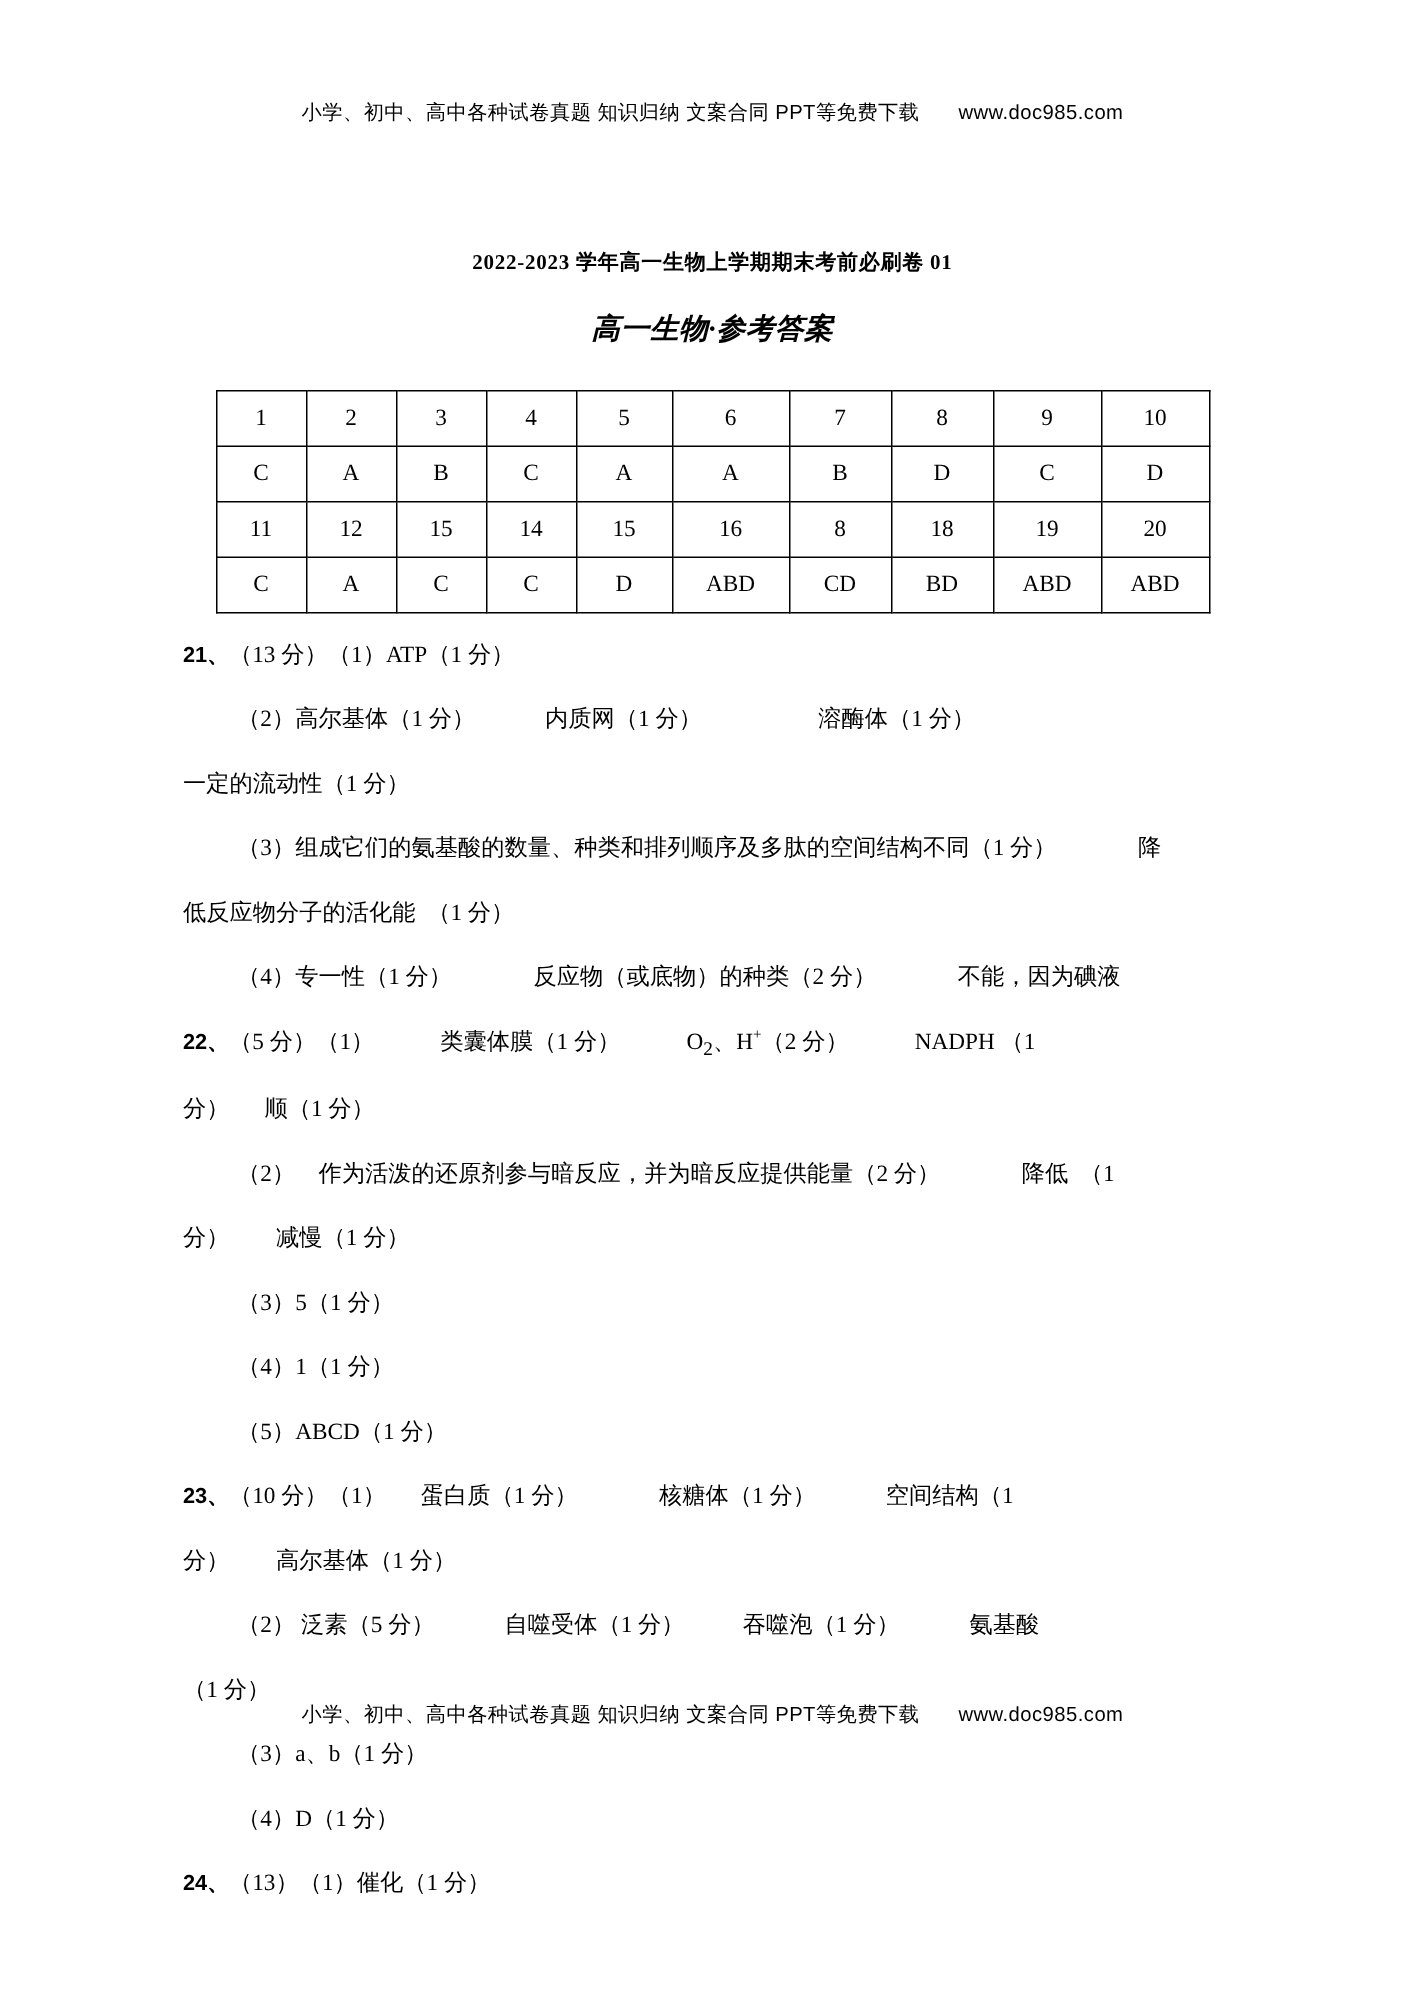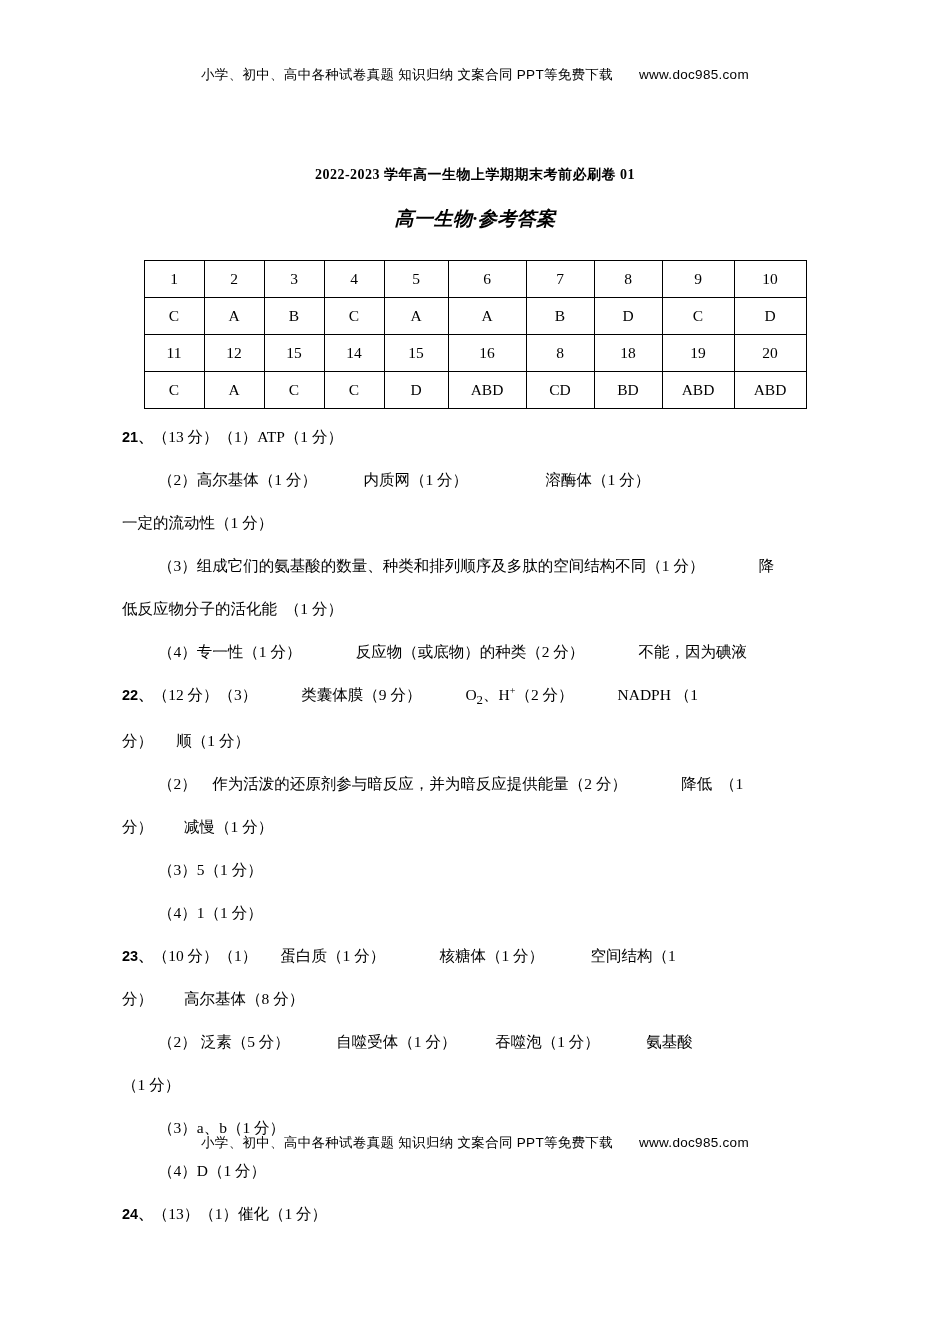--- a/index.html
+++ b/index.html
@@ -167,29 +167,30 @@
 
   <div class="content">
 
     <p><span class="q-num">21、</span><span class="seg">（13 分）（1）ATP（1 分）</span></p>
     <p class="indent1 seg">（2）高尔基体（1 分）            内质网（1 分）                    溶酶体（1 分）</p>
     <p class="seg">一定的流动性（1 分）</p>
     <p class="indent1 seg">（3）组成它们的氨基酸的数量、种类和排列顺序及多肽的空间结构不同（1 分）              降</p>
     <p class="seg">低反应物分子的活化能  （1 分）</p>
     <p class="indent1 seg">（4）专一性（1 分）              反应物（或底物）的种类（2 分）              不能，因为碘液</p>
 
-    <p><span class="q-num">22、</span><span class="seg">（12 分）（3）</span><span class="seg" style="padding-left:44px">类囊体膜（9 分）</span><span class="seg" style="padding-left:44px">O</span><sub>2</sub><span class="seg">、H</span><span class="sup">+</span><span class="seg">（2 分）</span><span class="seg" style="padding-left:44px">NADPH （1</span></p>
+    <p><span class="q-num">22、</span><span class="seg">（5 分）（1）</span><span class="seg" style="padding-left:44px">类囊体膜（1 分）</span><span class="seg" style="padding-left:44px">O</span><sub>2</sub><span class="seg">、H</span><span class="sup">+</span><span class="seg">（2 分）</span><span class="seg" style="padding-left:44px">NADPH （1</span></p>
     <p class="seg">分）      顺（1 分）</p>
     <p class="indent1 seg">（2）    作为活泼的还原剂参与暗反应，并为暗反应提供能量（2 分）              降低  （1</p>
     <p class="seg">分）        减慢（1 分）</p>
     <p class="indent1 seg">（3）5（1 分）</p>
     <p class="indent1 seg">（4）1（1 分）</p>
+    <p class="indent1 seg">（5）ABCD（1 分）</p>
 
     <p><span class="q-num">23、</span><span class="seg">（10 分）（1）      蛋白质（1 分）              核糖体（1 分）            空间结构（1</span></p>
-    <p class="seg">分）        高尔基体（8 分）</p>
+    <p class="seg">分）        高尔基体（1 分）</p>
     <p class="indent1 seg">（2） 泛素（5 分）            自噬受体（1 分）          吞噬泡（1 分）            氨基酸</p>
     <p class="seg">（1 分）</p>
     <p class="indent1 seg">（3）a、b（1 分）</p>
     <p class="indent1 seg">（4）D（1 分）</p>
 
     <p><span class="q-num">24、</span><span class="seg">（13）（1）催化（1 分）</span></p>
 
   </div>
 
   <div class="watermark watermark-bottom">

